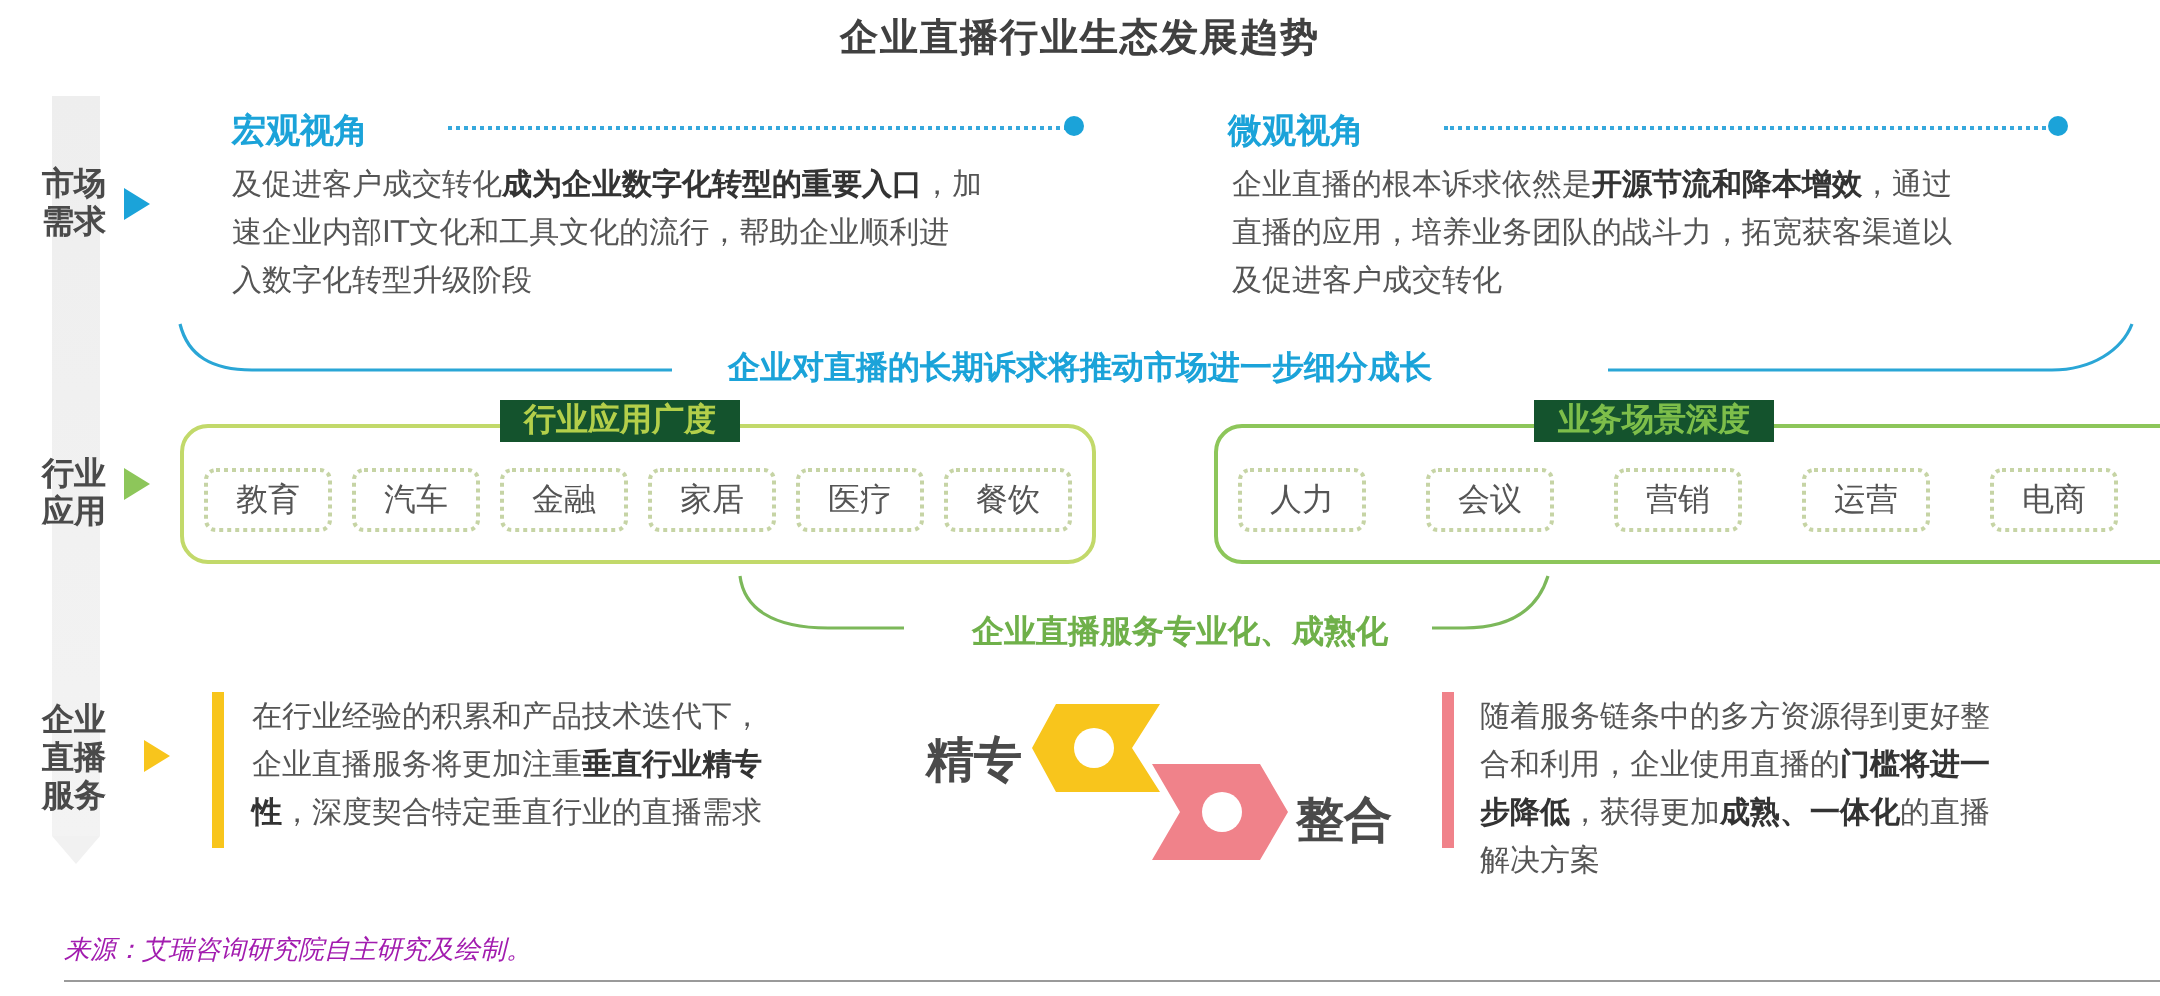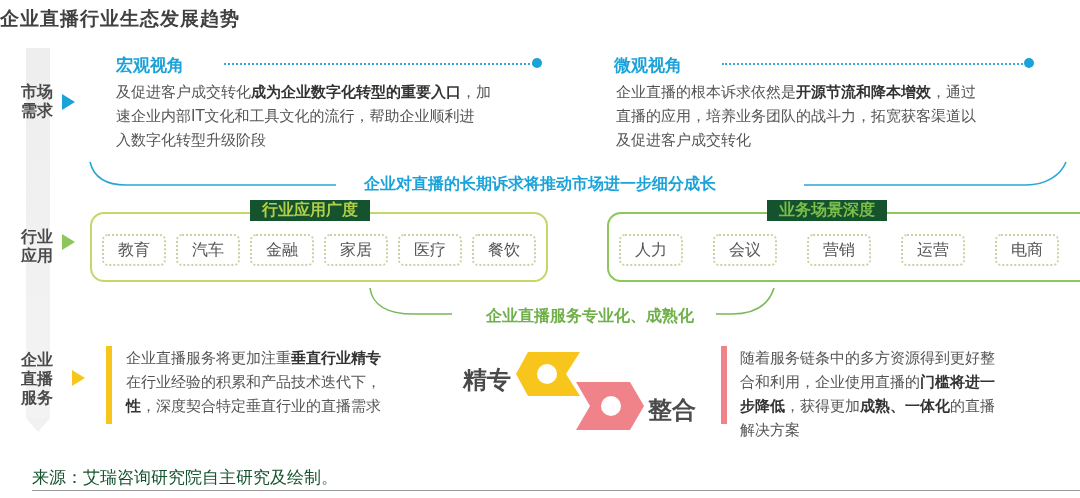--- a/index.html
+++ b/index.html
@@ -1,19 +1,19 @@
 <!DOCTYPE html>
 <html><head>
 <meta charset="utf-8">
 <style>
   * { box-sizing: border-box; margin: 0; padding: 0; }
   html, body { width: 1080px; height: 498px; background: #ffffff; overflow: hidden; }
   body { position: relative; font-family: "DejaVu Sans", "Liberation Sans", sans-serif; color: #555555; }
 
-  .title { position: absolute; left: 0; top: 6px; width: 1080px; text-align: left; font-size: 19px; font-weight: bold; color: #404040; letter-spacing: 1px; }
+  .title { position: absolute; left: 0; top: 6px; width: 1080px; text-align: center; font-size: 19px; font-weight: bold; color: #404040; letter-spacing: 1px; }
 
   
   .side-bar { position: absolute; left: 26px; top: 48px; width: 24px; height: 370px; background: linear-gradient(#eeeeee, #f3f3f3); }
   .side-bar-tip { position: absolute; left: 26px; top: 418px; width: 0; height: 0; border-left: 12px solid transparent; border-right: 12px solid transparent; border-top: 14px solid #f1f1f1; }
 
   .row-label { position: absolute; left: 16px; font-size: 16px; font-weight: bold; color: #4a4a4a; line-height: 19px; text-align: center; width: 42px; }
   .row-arrow { position: absolute; width: 0; height: 0; border-top: 8px solid transparent; border-bottom: 8px solid transparent; border-left: 13px solid #1aa3df; }
 
   
   .view-title { position: absolute; font-size: 17px; font-weight: bold; color: #1ba3d9; }
@@ -112,22 +112,22 @@
 </div>
 
 <svg class="bracket" style="left:364px; top:286px;" width="420" height="34">
   <path d="M6 2 C 8 18, 22 28, 50 28 L 88 28" fill="none" stroke="#7cb85a" stroke-width="1.6"></path>
   <path d="M352 28 L 368 28 C 392 28, 405 18, 410 2" fill="none" stroke="#7cb85a" stroke-width="1.6"></path>
 </svg>
 <div class="center-caption" style="left:0; width:1180px; top:306px; color:#6fb04a;">企业直播服务专业化、成熟化</div>
 
 <div class="vbar" style="left:106px; top:346px; height:78px; background:#f8c51c;"></div>
 <div class="para" style="left:126px; top:346px; width:320px;">
+  <div>在行业经验的积累和产品技术迭代下，</div>
   <div><span>企业直播服务将更加注重</span><b>垂直行业精专</b></div>
-  <div>在行业经验的积累和产品技术迭代下，</div>
   <div><b>性</b><span>，深度契合特定垂直行业的直播需求</span></div>
 </div>
 
 <div class="word" style="left:463px; top:364px;">精专</div>
 <svg style="position:absolute; left:514px; top:350px;" width="68" height="48">
   <polygon points="14,2 66,2 52,24 66,46 14,46 2,24" fill="#f8c51c"></polygon>
   <circle cx="33" cy="24" r="10" fill="#ffffff"></circle>
 </svg>
 <svg style="position:absolute; left:574px; top:380px;" width="72" height="52">
   <polygon points="2,2 56,2 70,26 56,50 2,50 16,26" fill="#f0828a"></polygon>
@@ -136,14 +136,14 @@
 <div class="word" style="left:648px; top:394px;">整合</div>
 
 <div class="vbar" style="left:721px; top:346px; height:78px; background:#f0828a;"></div>
 <div class="para" style="left:740px; top:346px; width:310px;">
   <div>随着服务链条中的多方资源得到更好整</div>
   <div><span>合和利用，企业使用直播的</span><b>门槛将进一</b></div>
   <div><b>步降低</b><span>，获得更加</span><b>成熟、一体化</b><span>的直播</span></div>
   <div>解决方案</div>
 </div>
 
-<div style="position:absolute; left:32px; top:466px; font-size:17px; color:#14532d;">来源：艾瑞咨询研究院自主研究及绘制。</div>
+<div style="position:absolute; left:32px; top:466px; font-size:13px; color:#a21caf;font-style:italic;">来源：艾瑞咨询研究院自主研究及绘制。</div>
 <div style="position:absolute; left:32px; top:490px; width:1048px; height:0; border-top:1px solid #9a9a9a;"></div>
 
 </body></html>

